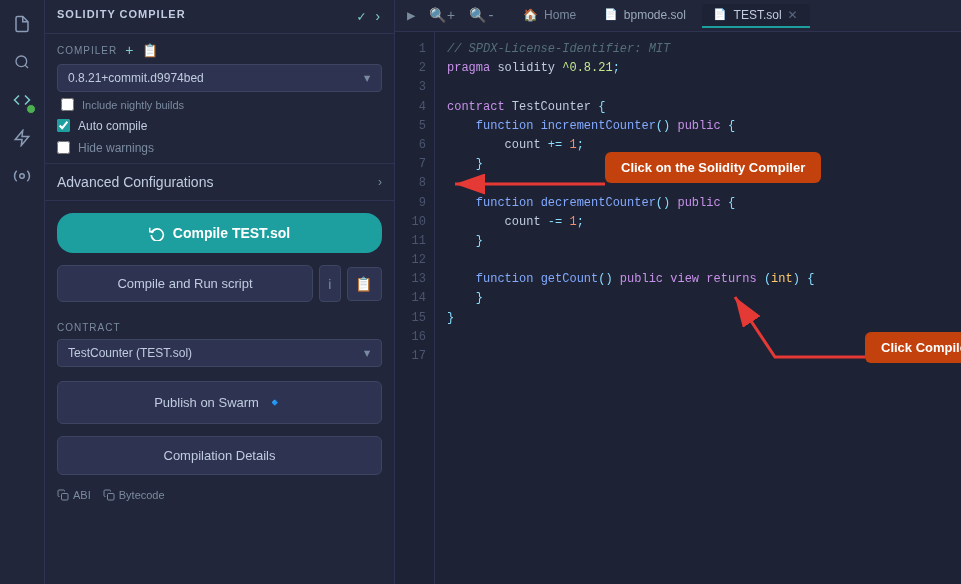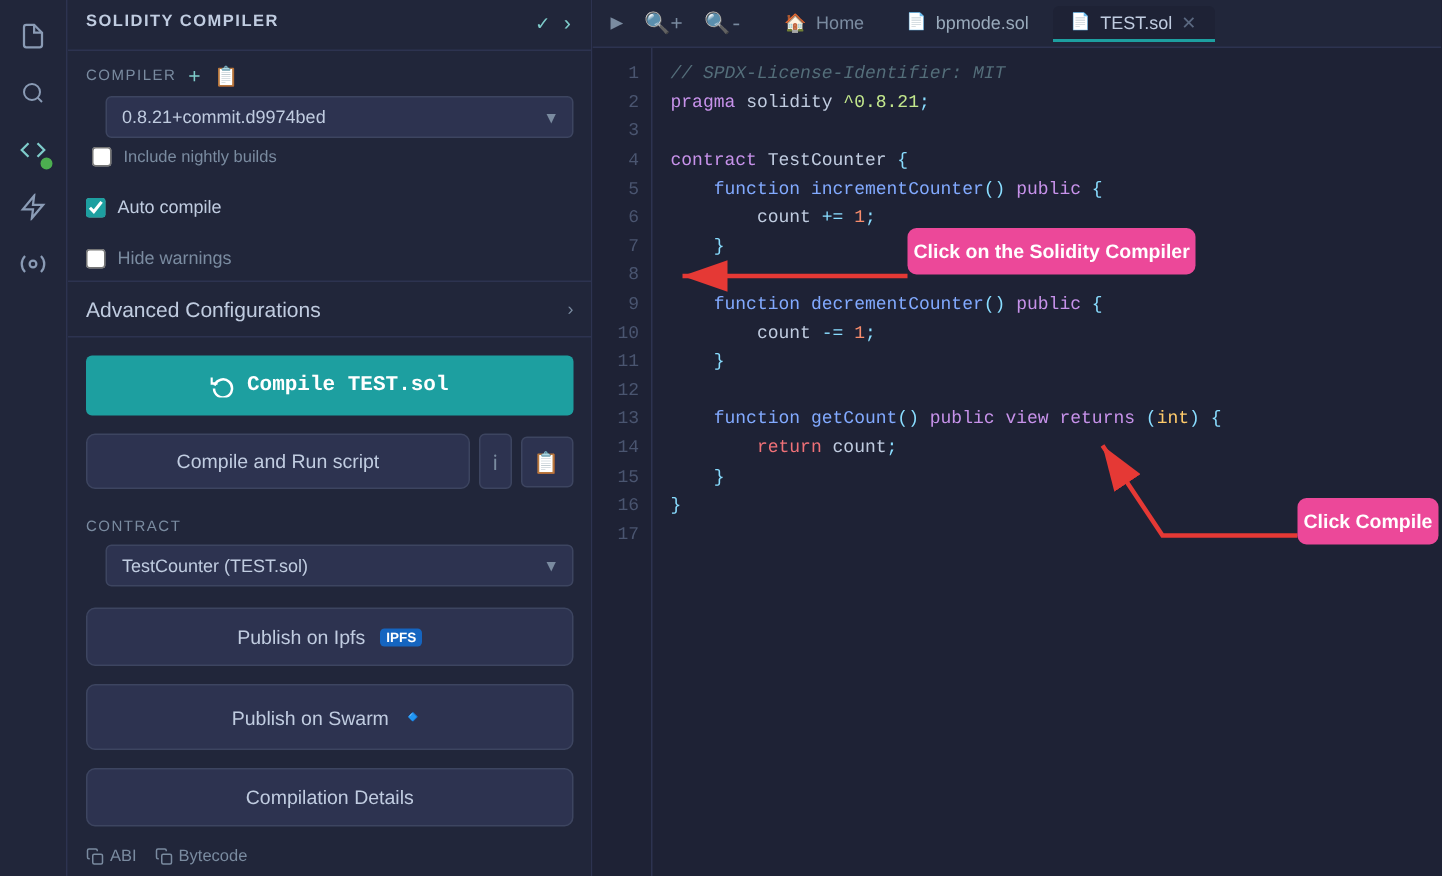--- a/index.html
+++ b/index.html
@@ -113,37 +113,36 @@
       padding: 6px 10px;
       border-radius: 4px;
       font-size: 12px;
       font-family: Arial, sans-serif;
       appearance: none;
       cursor: pointer;
       outline: none;
     }
     .select-wrapper {
       position: relative;
-      margin-left: 13px;
     }
     .select-wrapper::after {
       content: '▾';
       position: absolute;
       right: 10px;
       top: 50%;
       transform: translateY(-50%);
       color: #7a8ba0;
       pointer-events: none;
     }
 
     .checkbox-row {
       display: flex;
-      align-items: flex-end;
+      align-items: flex-start;
       gap: 8px;
-      margin-top: 20px;
+      margin-top: 8px;
     }
     .checkbox-row label {
       color: #c0cce0;
       font-size: 12px;
       font-family: Arial, sans-serif;
       cursor: pointer;
     }
     .nightly-row {
       display: flex;
       align-items: center;
@@ -174,25 +173,25 @@
     .adv-config .arrow {
       color: #7a8ba0;
       font-size: 12px;
     }
 
     
     .compile-btn {
       margin: 12px;
       background: #1d9fa0;
       border: none;
-      border-radius: 4px;
+      border-radius: 16px;
       color: #fff;
       font-size: 14px;
       font-weight: bold;
-      font-family: Liberation Mono, monospace;
+      font-family: Liberation Sans, sans-serif;
       padding: 12px;
       cursor: pointer;
       width: calc(100% - 24px);
       display: flex;
       align-items: flex-end;
       justify-content: center;
       gap: 8px;
     }
 
     .compile-run-row {
@@ -359,26 +358,26 @@
     .cmt { color: #546e7a; font-style: italic; }
     .fn { color: #82aaff; }
     .type { color: #ffcb6b; }
     .punc { color: #89ddff; }
     .plain { color: #c0cce0; }
     .ret { color: #f07178; }
 
     
     .annotation-box {
       position: absolute;
-      background: #ec4899;
+      background: #c2410c;
       color: #fff;
       font-family: Arial, sans-serif;
       font-size: 13px;
       font-weight: bold;
-      padding: 8px 4px;
+      padding: 8px 16px;
       border-radius: 6px;
       white-space: nowrap;
       z-index: 100;
       pointer-events: none;
     }
     .annotation-box::before {
       content: '';
       position: absolute;
       border: 8px solid transparent;
     }
@@ -515,24 +514,20 @@
 
   <div class="contract-section">
     <div class="contract-label">CONTRACT</div>
     <div class="select-wrapper">
       <select>
         <option>TestCounter (TEST.sol)</option>
       </select>
     </div>
   </div>
 
-  <button class="action-btn">
-    <span>Publish on Ipfs</span>
-    <span class="ipfs-badge">IPFS</span>
-  </button>
 
   <button class="action-btn">
     <span>Publish on Swarm</span>
     <span class="swarm-icon">🔹</span>
   </button>
 
   <button class="action-btn">
     <span>Compilation Details</span>
   </button>
 
@@ -603,21 +598,20 @@
         <div class="line"><span class="kw">contract</span> <span class="plain">TestCounter</span> <span class="punc">{</span></div>
         <div class="line">    <span class="kw2">function</span> <span class="fn">incrementCounter</span><span class="punc">()</span> <span class="kw">public</span> <span class="punc">{</span></div>
         <div class="line">        <span class="plain">count</span> <span class="punc">+=</span> <span class="num">1</span><span class="punc">;</span></div>
         <div class="line">    <span class="punc">}</span></div>
         <div class="line">&nbsp;</div>
         <div class="line">    <span class="kw2">function</span> <span class="fn">decrementCounter</span><span class="punc">()</span> <span class="kw">public</span> <span class="punc">{</span></div>
         <div class="line">        <span class="plain">count</span> <span class="punc">-=</span> <span class="num">1</span><span class="punc">;</span></div>
         <div class="line">    <span class="punc">}</span></div>
         <div class="line">&nbsp;</div>
         <div class="line">    <span class="kw2">function</span> <span class="fn">getCount</span><span class="punc">()</span> <span class="kw">public</span> <span class="kw">view</span> <span class="kw">returns</span> <span class="punc">(</span><span class="type">int</span><span class="punc">)</span> <span class="punc">{</span></div>
-        <div class="line">        <span class="ret">return</span> <span class="plain">count</span><span class="punc">;</span></div>
         <div class="line">    <span class="punc">}</span></div>
         <div class="line"><span class="punc">}</span></div>
       </div>
 
     <div class="annotation-box" style="top: 120px; left: 210px;">
       <span>Click on the Solidity Compiler</span>
     </div>
 
     <div class="annotation-box" style="top: 300px; left: 470px;">
       <span>Click Compile</span>

